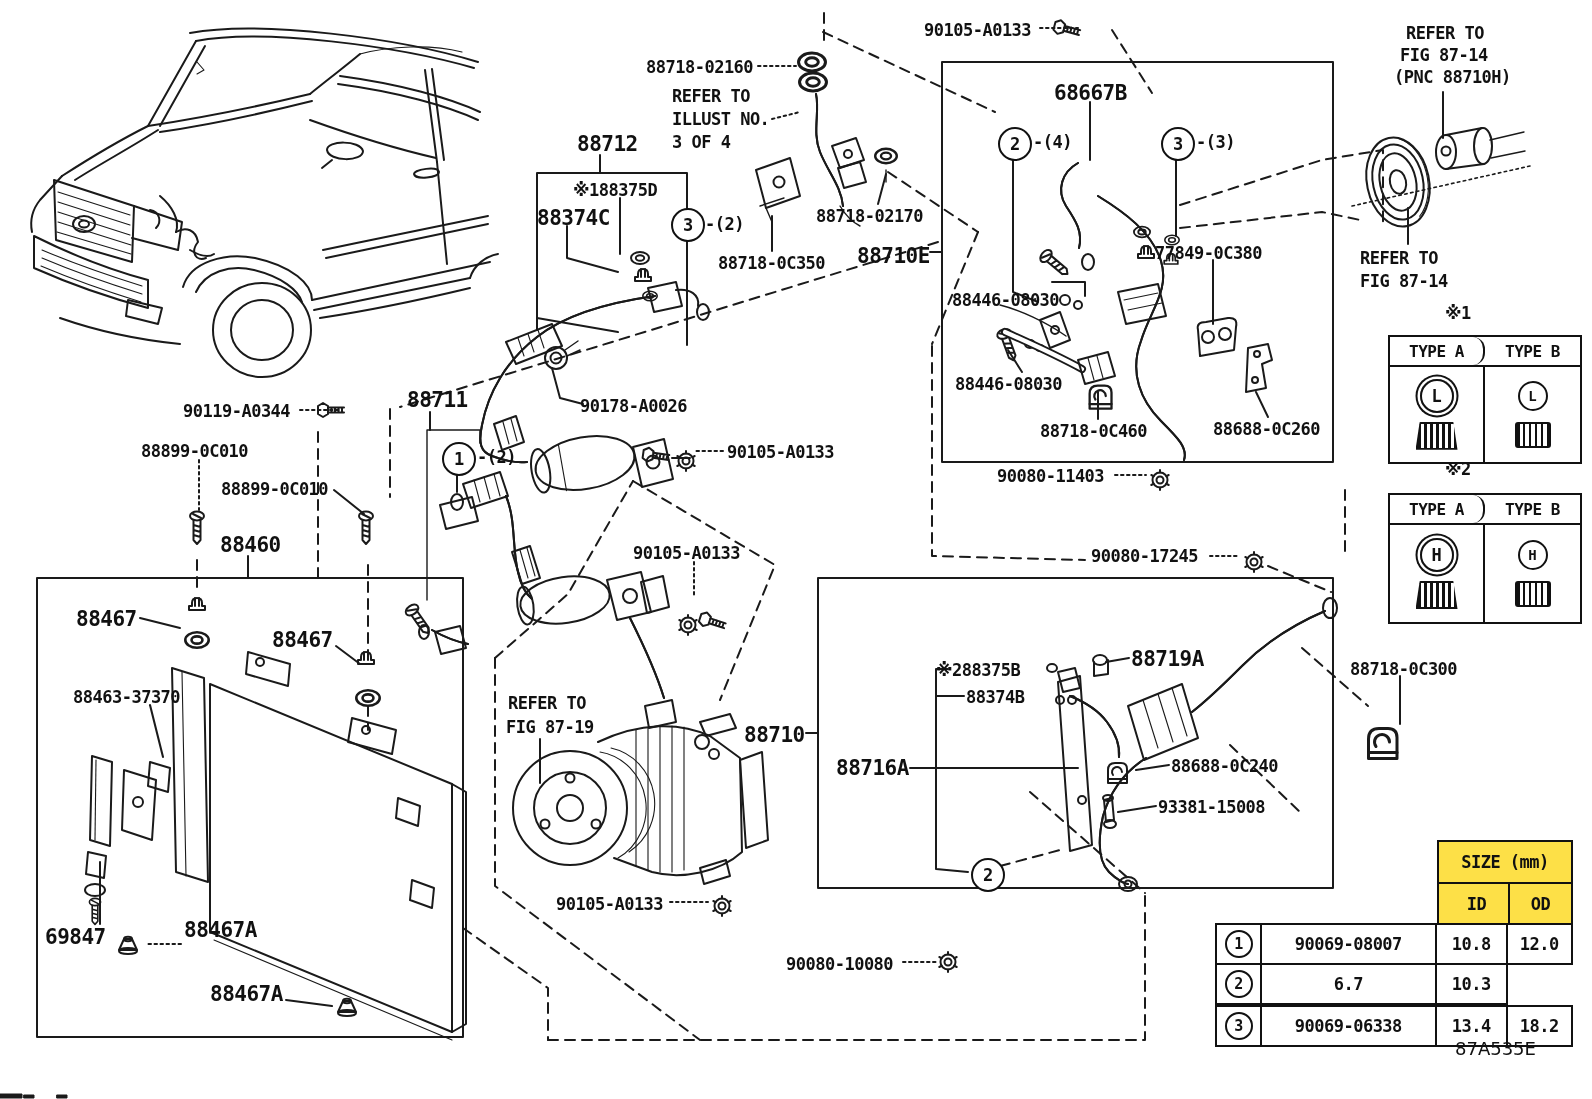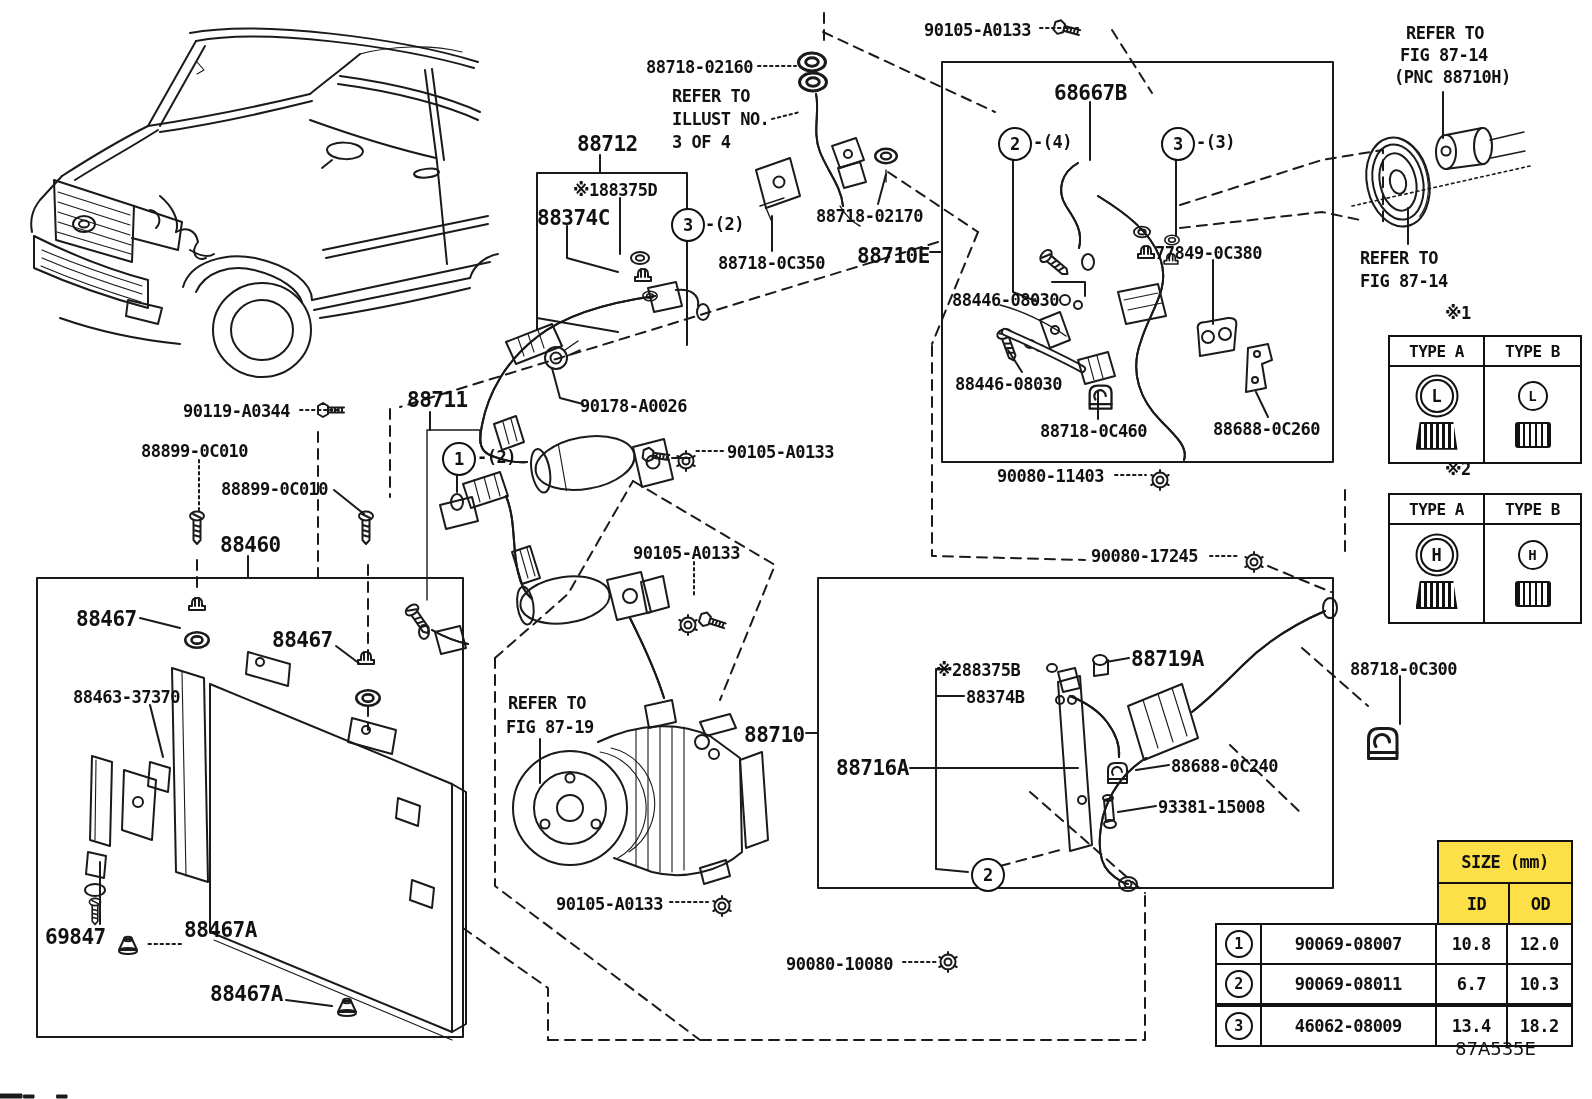--- a/index.html
+++ b/index.html
@@ -16,21 +16,21 @@
   svg .blk{fill:#1a1a1a;stroke-width:1;}
   svg .w1{stroke-width:1.1;}
   .lbl{position:absolute;font-weight:bold;font-size:17px;line-height:20px;white-space:pre;letter-spacing:-0.5px;}
   .lbl-lg{font-size:21px;line-height:23px;}
   .callout{position:absolute;width:30px;height:30px;border:2.6px solid #111;border-radius:50%;
            display:flex;align-items:center;justify-content:center;font-weight:bold;font-size:17px;background:#fff;}
   .callout.sm{width:24px;height:24px;font-size:15px;border-width:2.2px;}
   
   .ttable{position:absolute;border:2.5px solid #111;display:grid;grid-template-rows:30px 1fr;background:#fff;}
   .ttable .hrow{display:grid;grid-template-columns:1fr 1fr;border-bottom:2.5px solid #111;}
-  .ttable .hrow div{display:flex;align-items:center;justify-content:center;font-weight:bold;font-size:16px;letter-spacing:-0.5px;}
+  .ttable .hrow div{display:flex;align-items:center;justify-content:center;font-weight:bold;font-size:16px;letter-spacing:-0.5px;border-radius:12px;}
   .ttable .hrow div:first-child{border-right:2.5px solid #111;}
   .ttable .brow{display:grid;grid-template-columns:1fr 1fr;}
   .ttable .brow .cell{display:flex;flex-direction:column;align-items:center;justify-content:space-evenly;padding:4px 0;}
   .ttable .brow .cell:first-child{border-right:2.5px solid #111;}
   .cletter{display:flex;align-items:center;justify-content:center;font-weight:bold;border:2.4px solid #111;border-radius:50%;}
   .cletter.big{width:30px;height:30px;font-size:17px;box-shadow:0 0 0 2.5px #fff,0 0 0 4.5px #111;}
   .cletter.small{width:26px;height:26px;font-size:14px;border-width:2px;}
   .capicon{border:2.4px solid #111;background:repeating-linear-gradient(90deg,#111 0 2.5px,#fff 2.5px 6px);}
   .capicon.trap{width:38px;height:24px;clip-path:polygon(10% 0,90% 0,100% 100%,0 100%);border-radius:5px 5px 0 0;}
   .capicon.cyl{width:32px;height:22px;border-radius:3px;}
@@ -563,27 +563,26 @@
         <span class="callout sm" style="position:static">1</span>
       </div>
     <div class="c">90069-08007</div>
     <div class="c">10.8</div>
     <div class="c">12.0</div>
   </div>
   <div class="srow r2" style="left:1215px;top:965px">
     <div class="c">
         <span class="callout sm" style="position:static">2</span>
       </div>
-    <div class="c">90069-08011</div>
     <div class="c">6.7</div>
     <div class="c">10.3</div>
   </div>
   <div class="srow r3" style="left:1215px;top:1007px">
     <div class="c">
         <span class="callout sm" style="position:static">3</span>
       </div>
-    <div class="c">46062-08009</div>
+    <div class="c">90069-06338</div>
     <div class="c">13.4</div>
     <div class="c">18.2</div>
   </div>
 
   <div class="code" style="left:1455px;top:1038px">87A535E</div>
 </div>
 
 </body></html>

